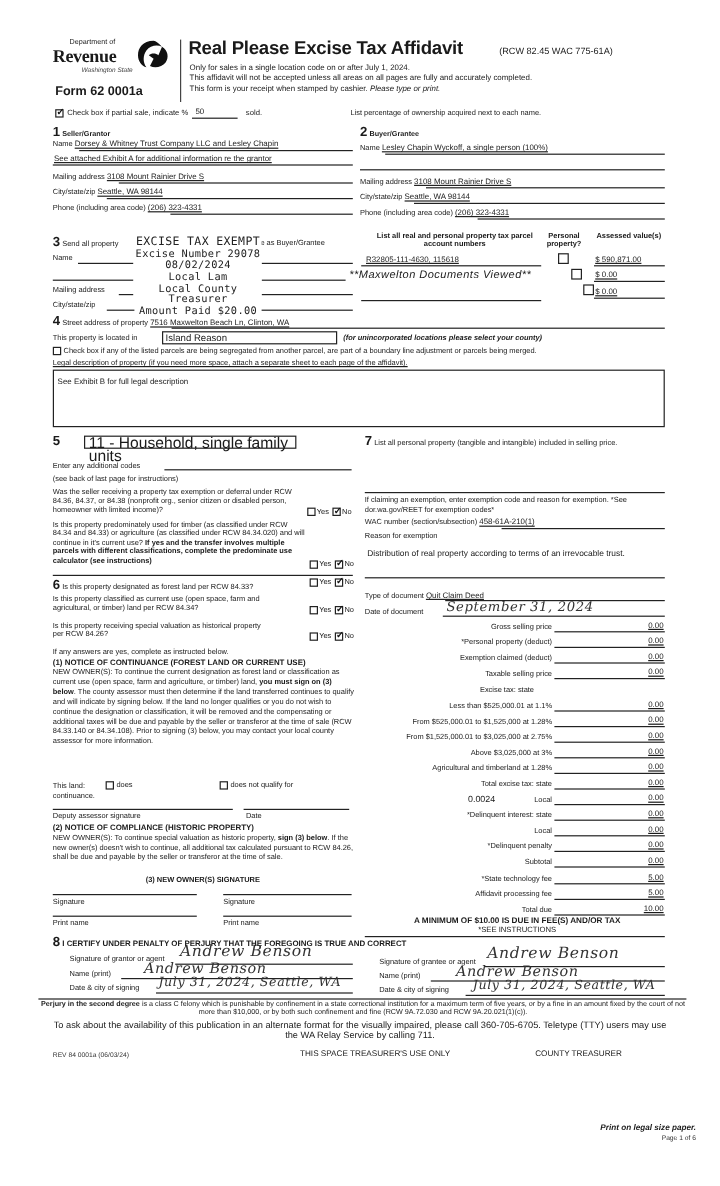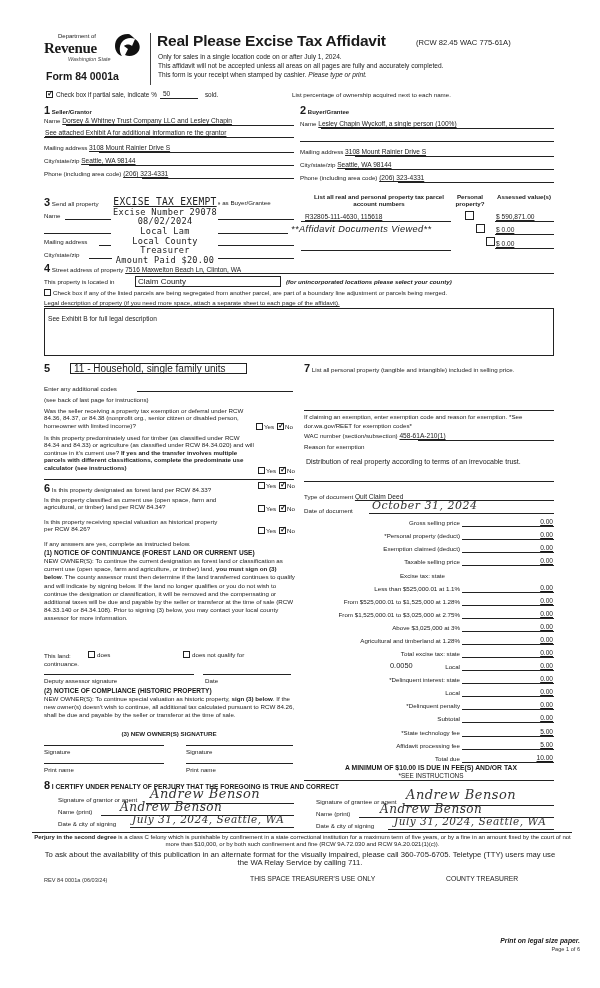--- a/index.html
+++ b/index.html
@@ -28,21 +28,21 @@
 
 <div class="abs" style="left:44px;top:33px;width:104px;height:30px;">
   <div class="abs" style="left:14px;top:0;font-size:6px;">Department of</div>
   <div class="abs" style="left:0;top:6px;font-family:'Liberation Serif',serif;font-weight:bold;font-size:15px;letter-spacing:-0.3px;">Revenue</div>
   <div class="abs" style="left:24px;top:23px;font-size:5.4px;font-style:italic;color:#444;">Washington State</div>
   <svg class="abs" style="left:69px;top:0px;" width="30" height="24" viewBox="0 0 30 24">
     <path d="M15 1 C6 1 2 7 2 13 C2 18 5 22 9 23 C6 19 6 13 9 9 C12 5 18 4 22 6 C19 3 17 1 15 1 Z" fill="#111"></path>
     <path d="M22 6 C27 9 28 15 25 19 C22 23 16 24 12 22 L15 16 L11 13 C13 11 17 11 19 13 Z" fill="#111"></path>
   </svg>
 </div>
-<div class="abs" style="left:46px;top:70px;font-size:10.5px;font-weight:bold;">Form 84 0001a</div>
+<div class="abs" style="left:46px;top:70px;font-size:10.5px;font-weight:bold;">Form 62 0001a</div>
 <div class="abs" style="left:150px;top:33px;width:1px;height:52px;background:#444;"></div>
 <div class="abs" style="left:157px;top:32px;font-size:15.5px;font-weight:bold;letter-spacing:-0.2px;">Real Please Excise Tax Affidavit</div>
 <div class="abs" style="left:416px;top:38px;font-size:7.6px;">(RCW 82.45 WAC 775-61A)</div>
 <div class="abs" style="left:158px;top:53px;font-size:6.6px;">Only for sales in a single location code on or after July 1, 2024.</div>
 <div class="abs" style="left:158px;top:62px;font-size:6.6px;">This affidavit will not be accepted unless all areas on all pages are fully and accurately completed.</div>
 <div class="abs" style="left:158px;top:71px;font-size:6.6px;">
   <span>This form is your receipt when stamped by cashier.</span>
   <span class="i">Please type or print.</span>
 </div>
 
@@ -122,74 +122,74 @@
 <div class="line" style="left:44px;top:233px;width:67px;"></div>
 <div class="line" style="left:218px;top:233px;width:70px;"></div>
 <div class="abs" style="left:44px;top:238px;">Mailing address</div>
 <div class="line" style="left:99px;top:245px;width:12px;"></div>
 <div class="line" style="left:218px;top:245px;width:76px;"></div>
 <div class="abs" style="left:44px;top:251px;">City/state/zip</div>
 <div class="line" style="left:89px;top:258px;width:205px;"></div>
 
 
 <div class="abs stamp" style="left:112px;top:197px;width:106px;background:#fff;">
-  <div style="font-size:9.6px;text-decoration:underline;">EXCISE TAX EXEMPT</div>
+  <div style="font-size:9.6px;">EXCISE TAX EXEMPT</div>
   <div>Excise Number 29078</div>
   <div>08/02/2024</div>
   <div>Local Lam</div>
   <div>Local County Treasurer</div>
   <div>Amount Paid $20.00</div>
 </div>
 
 
 <div class="abs b" style="left:304px;top:193px;width:150px;text-align:center;font-size:6.2px;">List all real and personal property tax parcel account numbers</div>
 <div class="abs b" style="left:452px;top:193px;width:36px;text-align:center;font-size:6.2px;">Personal property?</div>
 <div class="abs b" style="left:494px;top:193px;width:60px;text-align:center;font-size:6.2px;">Assessed value(s)</div>
 
 <div class="abs fill" style="left:305px;top:213px;">R32805-111-4630, 115618</div>
 <div class="line" style="left:301px;top:221px;width:150px;"></div>
 <span class="cb abs" style="left:465px;top:211px;width:9px;height:9px;"></span>
 <div class="abs fill" style="left:496px;top:213px;">$ 590,871.00</div>
 <div class="line" style="left:495px;top:221px;width:59px;"></div>
 
-<div class="abs" style="left:291px;top:224px;font-size:9.2px;font-style:italic;letter-spacing:0.4px;">**Affidavit Documents Viewed**</div>
+<div class="abs" style="left:291px;top:224px;font-size:9.2px;font-style:italic;letter-spacing:0.4px;">**Maxwelton Documents Viewed**</div>
 <span class="cb abs" style="left:465px;top:224px;width:9px;height:9px;"></span>
 <div class="abs fill" style="left:496px;top:226px;">$ 0.00</div>
 <div class="line" style="left:495px;top:234px;width:59px;"></div>
 
 <div class="line" style="left:301px;top:250px;width:150px;"></div>
 <span class="cb abs" style="left:465px;top:237px;width:9px;height:9px;"></span>
 <div class="abs fill" style="left:496px;top:240px;">$ 0.00</div>
 <div class="line" style="left:495px;top:248px;width:59px;"></div>
 
 
 <div class="abs" style="left:44px;top:262px;white-space:nowrap;">
   <span class="num">4</span>
   <span>Street address of property</span>
   <span class="fill">7516 Maxwelton Beach Ln, Clinton, WA</span>
 </div>
 <div class="line" style="left:143px;top:273px;width:411px;"></div>
 <div class="abs" style="left:44px;top:278px;">This property is located in</div>
 <div class="box" style="left:135px;top:276px;width:146px;height:11px;padding-left:2px;">
-  <span style="font-size:8px;line-height:9px;">Claim County</span>
+  <span style="font-size:8px;line-height:9px;">Island Reason</span>
 </div>
 <div class="abs b i" style="left:286px;top:278px;">(for unincorporated locations please select your county)</div>
 <div class="abs" style="left:44px;top:289px;white-space:nowrap;display:flex;align-items:center;gap:2px;">
   <span class="cb"></span>
   <span>Check box if any of the listed parcels are being segregated from another parcel, are part of a boundary line adjustment or parcels being merged.</span>
 </div>
 <div class="abs" style="left:44px;top:299px;text-decoration:underline;">Legal description of property (if you need more space, attach a separate sheet to each page of the affidavit).</div>
 <div class="box" style="left:44px;top:308px;width:510px;height:48px;padding:6px 3px;">
   <span style="font-size:6.6px;">See Exhibit B for full legal description</span>
 </div>
 
 
 <div class="abs num" style="left:44px;top:362px;">5</div>
 <div class="box" style="left:70px;top:363px;width:177px;height:11px;padding-left:3px;">
-  <span style="font-size:10px;line-height:9px;">11 - Household, single family units</span>
+  <span style="font-size:13px;line-height:9px;">11 - Household, single family units</span>
 </div>
 <div class="abs" style="left:44px;top:385px;">Enter any additional codes</div>
 <div class="line" style="left:137px;top:391px;width:156px;"></div>
 <div class="abs" style="left:44px;top:396px;">(see back of last page for instructions)</div>
 <div class="abs" style="left:44px;top:407px;width:214px;">Was the seller receiving a property tax exemption or deferral under RCW 84.36, 84.37, or 84.38 (nonprofit org., senior citizen or disabled person, homeowner with limited income)?</div>
 <div class="abs" style="left:256px;top:423px;display:flex;align-items:center;gap:1px;white-space:nowrap;">
   <span class="cb"></span>
     <span>Yes</span>
   <span class="cb on" style="margin-left:2px;"></span>
     <span>No</span>
@@ -281,21 +281,21 @@
 <div class="abs" style="left:304px;top:443px;">Reason for exemption</div>
 <div class="abs" style="left:306px;top:458px;font-size:7px;">Distribution of real property according to terms of an irrevocable trust.</div>
 <div class="line" style="left:304px;top:481px;width:250px;"></div>
 
 <div class="abs" style="left:304px;top:493px;white-space:nowrap;">
   <span>Type of document</span>
   <span class="fill">Quit Claim Deed</span>
 </div>
 <div class="line" style="left:371px;top:500px;width:183px;"></div>
 <div class="abs" style="left:304px;top:507px;">Date of document</div>
-<div class="abs hand" style="left:372px;top:499px;font-size:11px;">October 31, 2024</div>
+<div class="abs hand" style="left:372px;top:499px;font-size:11px;">September 31, 2024</div>
 <div class="line" style="left:369px;top:513px;width:185px;"></div>
 
 
 <div id="tax-table">
     <div class="abs rlabel" style="right: 140px; top: 519px;">Gross selling price</div>
     <div class="line" style="left: 462px; width: 92px; top: 526px;"></div>
     <div class="amt" style="left: 500px; width: 53px; top: 518px;">0.00</div>
     <div class="abs rlabel" style="right: 140px; top: 532px;">*Personal property (deduct)</div>
     <div class="line" style="left: 462px; width: 92px; top: 539px;"></div>
     <div class="amt" style="left: 500px; width: 53px; top: 531px;">0.00</div>
@@ -320,21 +320,21 @@
     <div class="amt" style="left: 500px; width: 53px; top: 623px;">0.00</div>
     <div class="abs rlabel" style="right: 140px; top: 637px;">Agricultural and timberland at 1.28%</div>
     <div class="line" style="left: 462px; width: 92px; top: 644px;"></div>
     <div class="amt" style="left: 500px; width: 53px; top: 636px;">0.00</div>
     <div class="abs rlabel" style="right: 140px; top: 650px;">Total excise tax: state</div>
     <div class="line" style="left: 462px; width: 92px; top: 657px;"></div>
     <div class="amt" style="left: 500px; width: 53px; top: 649px;">0.00</div>
     <div class="abs rlabel" style="right: 140px; top: 663px;">Local</div>
     <div class="line" style="left: 462px; width: 92px; top: 670px;"></div>
     <div class="amt" style="left: 500px; width: 53px; top: 662px;">0.00</div>
-    <div class="abs" style="left: 390px; top: 662px; font-size: 7.4px;">0.0050</div>
+    <div class="abs" style="left: 390px; top: 662px; font-size: 7.4px;">0.0024</div>
     <div class="abs rlabel" style="right: 140px; top: 676px;">*Delinquent interest: state</div>
     <div class="line" style="left: 462px; width: 92px; top: 683px;"></div>
     <div class="amt" style="left: 500px; width: 53px; top: 675px;">0.00</div>
     <div class="abs rlabel" style="right: 140px; top: 689px;">Local</div>
     <div class="line" style="left: 462px; width: 92px; top: 696px;"></div>
     <div class="amt" style="left: 500px; width: 53px; top: 688px;">0.00</div>
     <div class="abs rlabel" style="right: 140px; top: 702px;">*Delinquent penalty</div>
     <div class="line" style="left: 462px; width: 92px; top: 709px;"></div>
     <div class="amt" style="left: 500px; width: 53px; top: 701px;">0.00</div>
     <div class="abs rlabel" style="right: 140px; top: 715px;">Subtotal</div>

